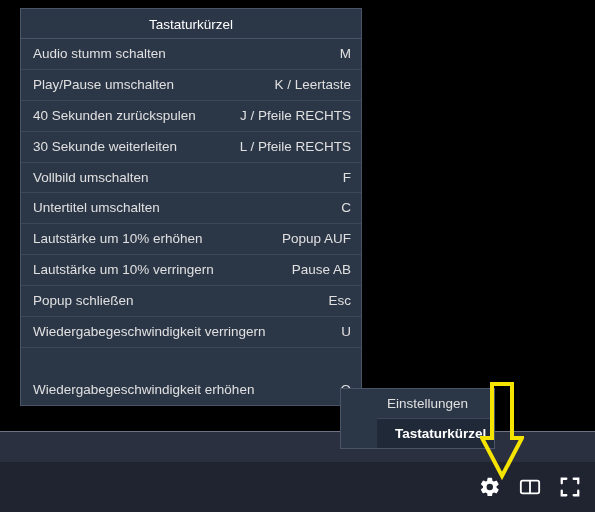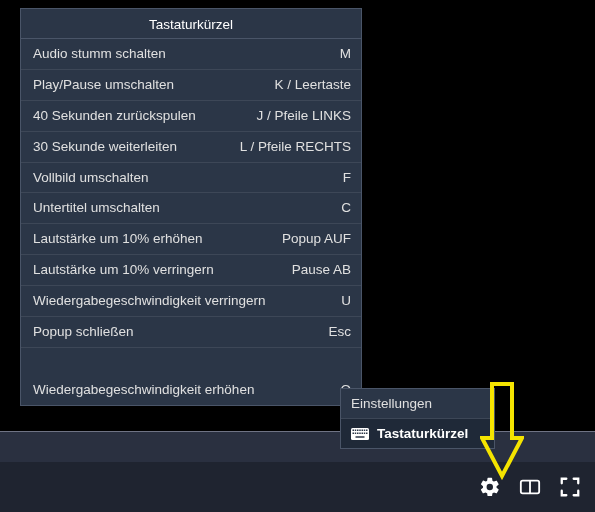--- a/index.html
+++ b/index.html
@@ -85,24 +85,25 @@
     top: 388px;
     left: 340px;
     width: 155px;
     background: #2b3647;
     border: 1px solid #4a5568;
     color: #e0e0e0;
     font-size: 13.5px;
   }
   .submenu-row {
     display: flex;
-    align-items: flex-end;
+    align-items: flex-start;
     gap: 8px;
     padding: 7px 10px;
     border-bottom: 1px solid #3d4757;
+    margin-left: 36px;
   }
   .submenu-row:last-child { border-bottom: none; }
   .submenu-row.on { background: #1f2938; font-weight: bold; color: #fff; }
   .kbd-icon { width: 18px; height: 14px; }
   .kbd-icon svg { width: 100%; height: 100%; }
 
   .arrow {
     position: absolute;
     left: 480px;
     top: 382px;
@@ -144,21 +145,21 @@
   <div class="popup-row">
       <span class="row-label">Audio stumm schalten</span>
       <span class="row-key">M</span>
     </div>
   <div class="popup-row">
       <span class="row-label">Play/Pause umschalten</span>
       <span class="row-key">K / Leertaste</span>
     </div>
   <div class="popup-row">
       <span class="row-label">40 Sekunden zurückspulen</span>
-      <span class="row-key">J / Pfeile LINKS</span>
+      <span class="row-key">J / Pfeile RECHTS</span>
     </div>
   <div class="popup-row">
       <span class="row-label">30 Sekunde weiterleiten</span>
       <span class="row-key">L / Pfeile RECHTS</span>
     </div>
   <div class="popup-row">
       <span class="row-label">Vollbild umschalten</span>
       <span class="row-key">F</span>
     </div>
   <div class="popup-row">
@@ -167,26 +168,26 @@
     </div>
   <div class="popup-row">
       <span class="row-label">Lautstärke um 10% erhöhen</span>
       <span class="row-key">Popup AUF</span>
     </div>
   <div class="popup-row">
       <span class="row-label">Lautstärke um 10% verringern</span>
       <span class="row-key">Pause AB</span>
     </div>
   <div class="popup-row">
+      <span class="row-label">Popup schließen</span>
+      <span class="row-key">Esc</span>
+    </div>
+  <div class="popup-row">
       <span class="row-label">Wiedergabegeschwindigkeit verringern</span>
       <span class="row-key">U</span>
-    </div>
-  <div class="popup-row">
-      <span class="row-label">Popup schließen</span>
-      <span class="row-key">Esc</span>
     </div>
   <div class="popup-row">
       <span class="row-label">Wiedergabegeschwindigkeit erhöhen</span>
       <span class="row-key">O</span>
     </div>
 </div>
 
 <div class="submenu">
   <div class="submenu-row">
     <span>Einstellungen</span>

